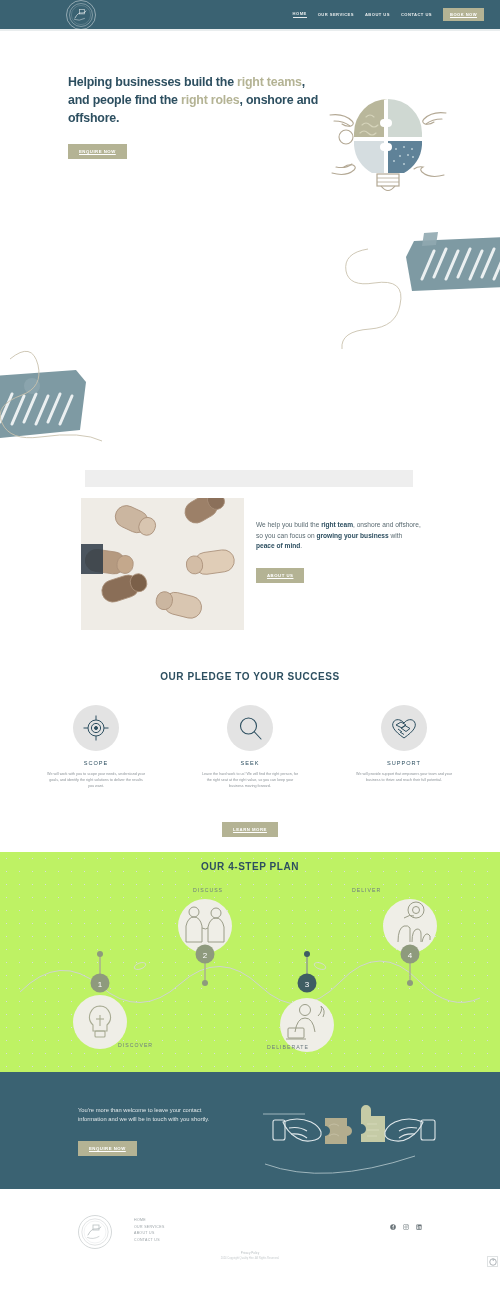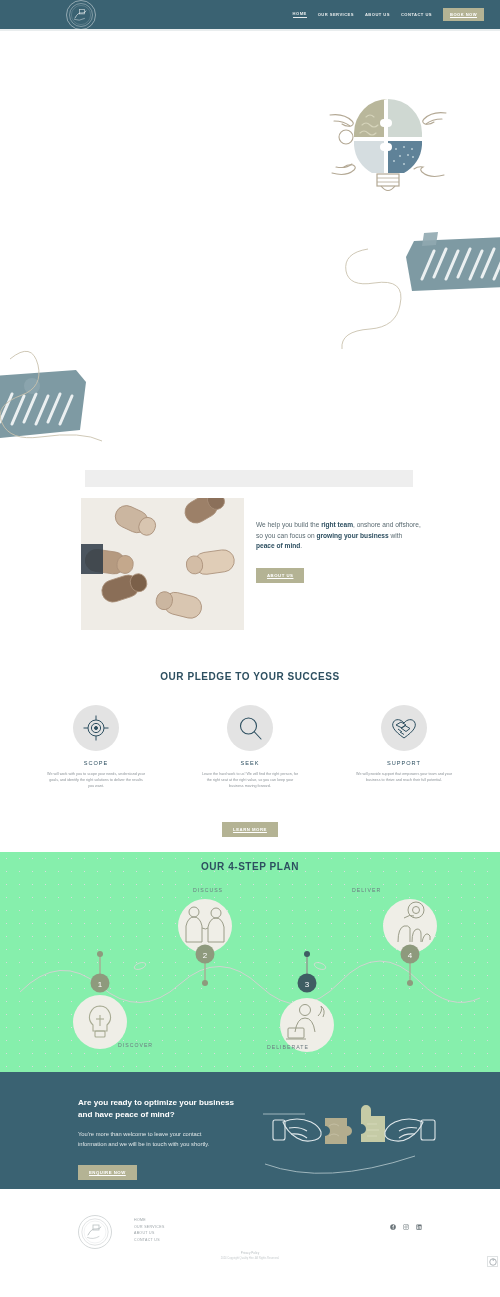--- a/index.html
+++ b/index.html
@@ -94,21 +94,21 @@
   }
   .pillar-name {
     font-size:5.6px; letter-spacing:1px; color:#2d4f60; margin-top:9px;
   }
   .pillar-body {
     font-size:3.7px; line-height:1.62; color:#8d9499; margin-top:6px; padding:0 5px;
   }
   .center-btn { text-align:center; margin-top:16px; }
 
   
-  .plan { position:relative; background:#86efac; height:220px; overflow:hidden; }
+  .plan { position:relative; background:#bef264; height:220px; overflow:hidden; }
   .dots {
     position:absolute; inset:0;
     background-image:radial-gradient(#d8dcdd 0.7px, transparent 0.8px);
     background-size:13px 13px;
   }
   .plan-title { position:relative; z-index:2; }
   .plan-art { position:absolute; left:0; top:18px; width:500px; height:200px; z-index:2; }
   .plan-label {
     position:absolute; font-size:5.2px; letter-spacing:1px; color:#6b7a80; z-index:3;
   }
@@ -158,20 +158,26 @@
     <div class="nav">
       <a class="nav-link active" href="#">HOME</a>
       <a class="nav-link" href="#">OUR SERVICES</a>
       <a class="nav-link" href="#">ABOUT US</a>
       <a class="nav-link" href="#">CONTACT US</a>
       <a class="nav-cta" href="#">BOOK NOW</a>
     </div>
   </div>
 
   <div class="hero">
+    <div class="hero-inner">
+      <h1 class="hero-title">
+        <span>Helping businesses build the </span><span class="hl">right teams</span><span>, and people find the </span><span class="hl">right roles</span><span>, onshore and offshore.</span>
+      </h1>
+      <a class="btn" href="#">ENQUIRE NOW</a>
+    </div>
 
     <svg class="hero-art" viewBox="0 0 128 120">
 
       <g>
         <path d="M64 18 A34 34 0 0 0 30 52 L30 56 L60 56 L60 46 A4 4 0 1 1 60 38 L60 18 Z" fill="#b9b79b"></path>
         <path d="M64 18 L64 38 A4 4 0 1 1 64 46 L64 56 L98 56 L98 52 A34 34 0 0 0 64 18 Z" fill="#cfd8d2"></path>
         <path d="M30 60 L30 64 A34 34 0 0 0 48 92 L60 92 L60 70 A4 4 0 1 1 60 62 L60 60 Z" fill="#d5dde0"></path>
         <path d="M64 60 L64 62 A4 4 0 1 1 64 70 L64 92 L80 92 A34 34 0 0 0 98 64 L98 60 Z" fill="#5f8298"></path>
 
         <g fill="#b9ccd6">
@@ -411,21 +417,20 @@
     </svg>
 
     <div class="plan-label" style="left:118px; top:190px;">DISCOVER</div>
     <div class="plan-label" style="left:193px; top:35px;">DISCUSS</div>
     <div class="plan-label" style="left:267px; top:192px;">DELIBERATE</div>
     <div class="plan-label" style="left:352px; top:35px;">DELIVER</div>
   </div>
 
   <div class="cta">
     <div class="cta-inner">
-      <div class="cta-title">Are you ready to optimize your business and have peace of mind?</div>
       <div class="cta-body">You're more than welcome to leave your contact information and we will be in touch with you shortly.</div>
       <a class="btn" href="#">ENQUIRE NOW</a>
     </div>
     <svg class="cta-art" viewBox="0 0 185 85">
       <path d="M0 22 L42 22" stroke="#9fb6bd" stroke-width="1" fill="none"></path>
       <path d="M2 72 q60 22 150 -8" stroke="#9fb6bd" stroke-width="1" fill="none"></path>
 
       <g fill="none" stroke="#dfe7ea" stroke-width="1.1">
         <path d="M20 30 q14 -6 28 0 q8 4 10 10 q1 6 -6 8 q-10 3 -18 -2 q-10 -6 -14 -16 z"></path>
         <path d="M26 36 q10 -2 18 3"></path>

